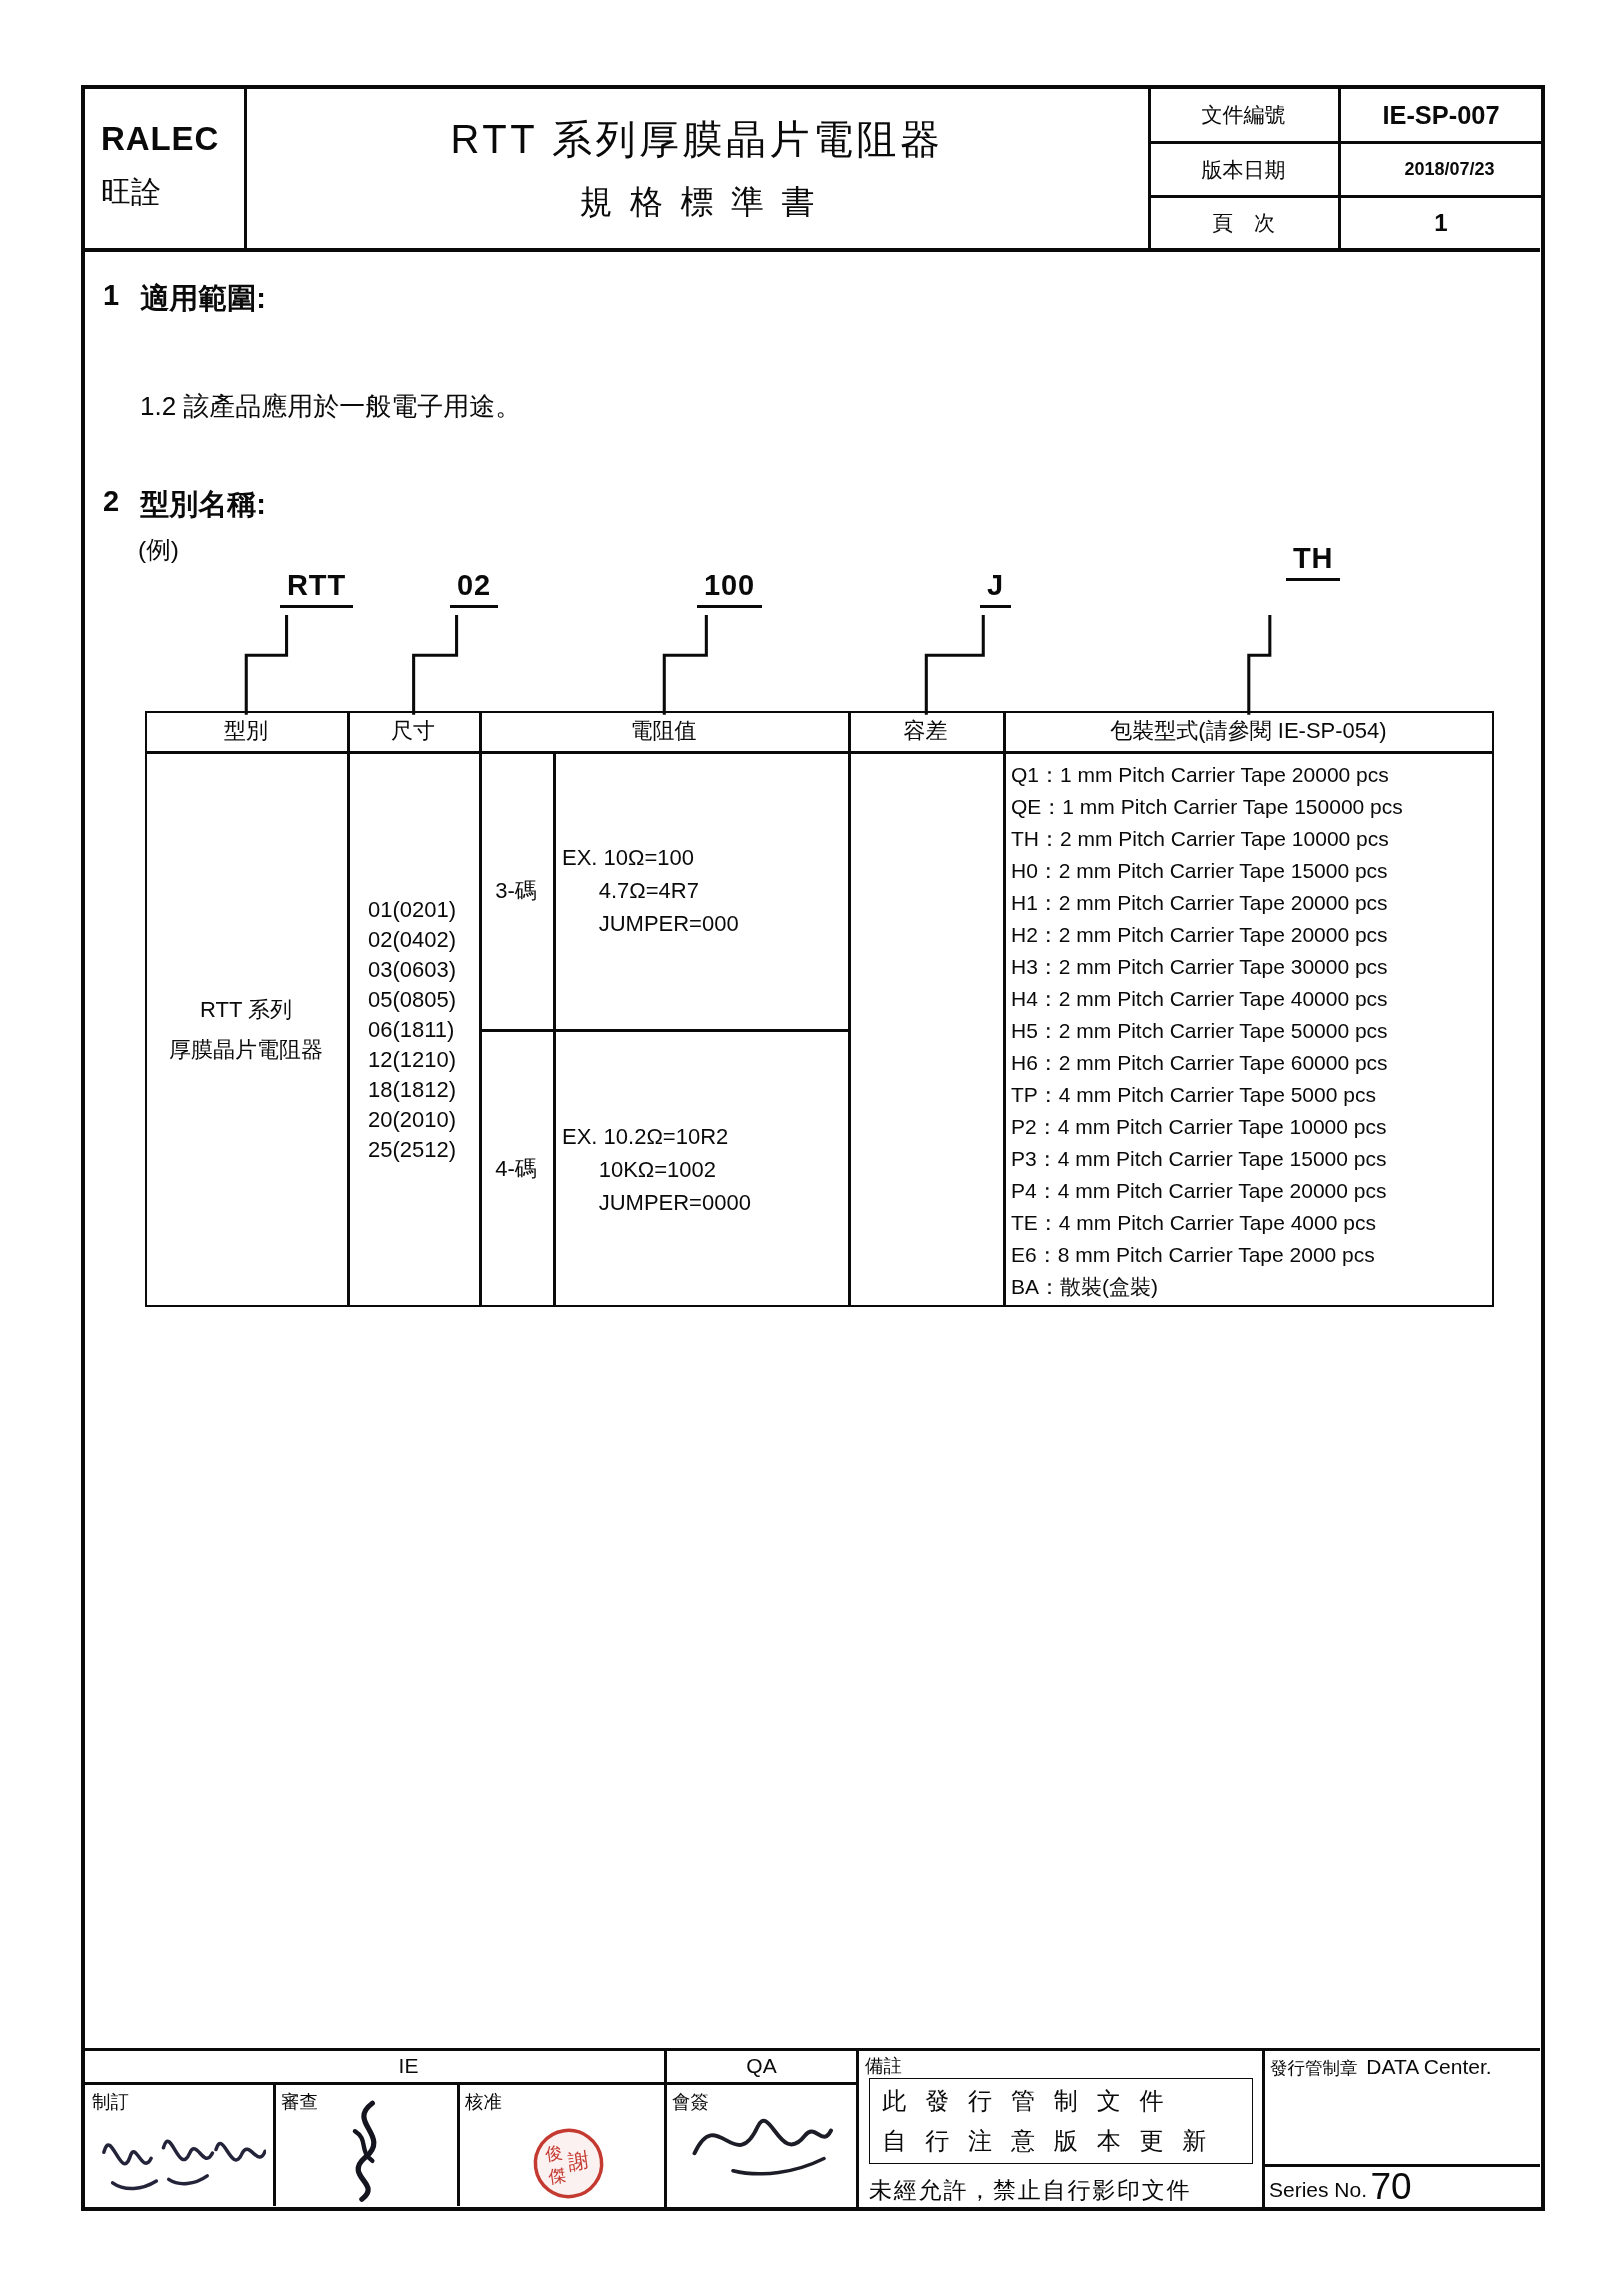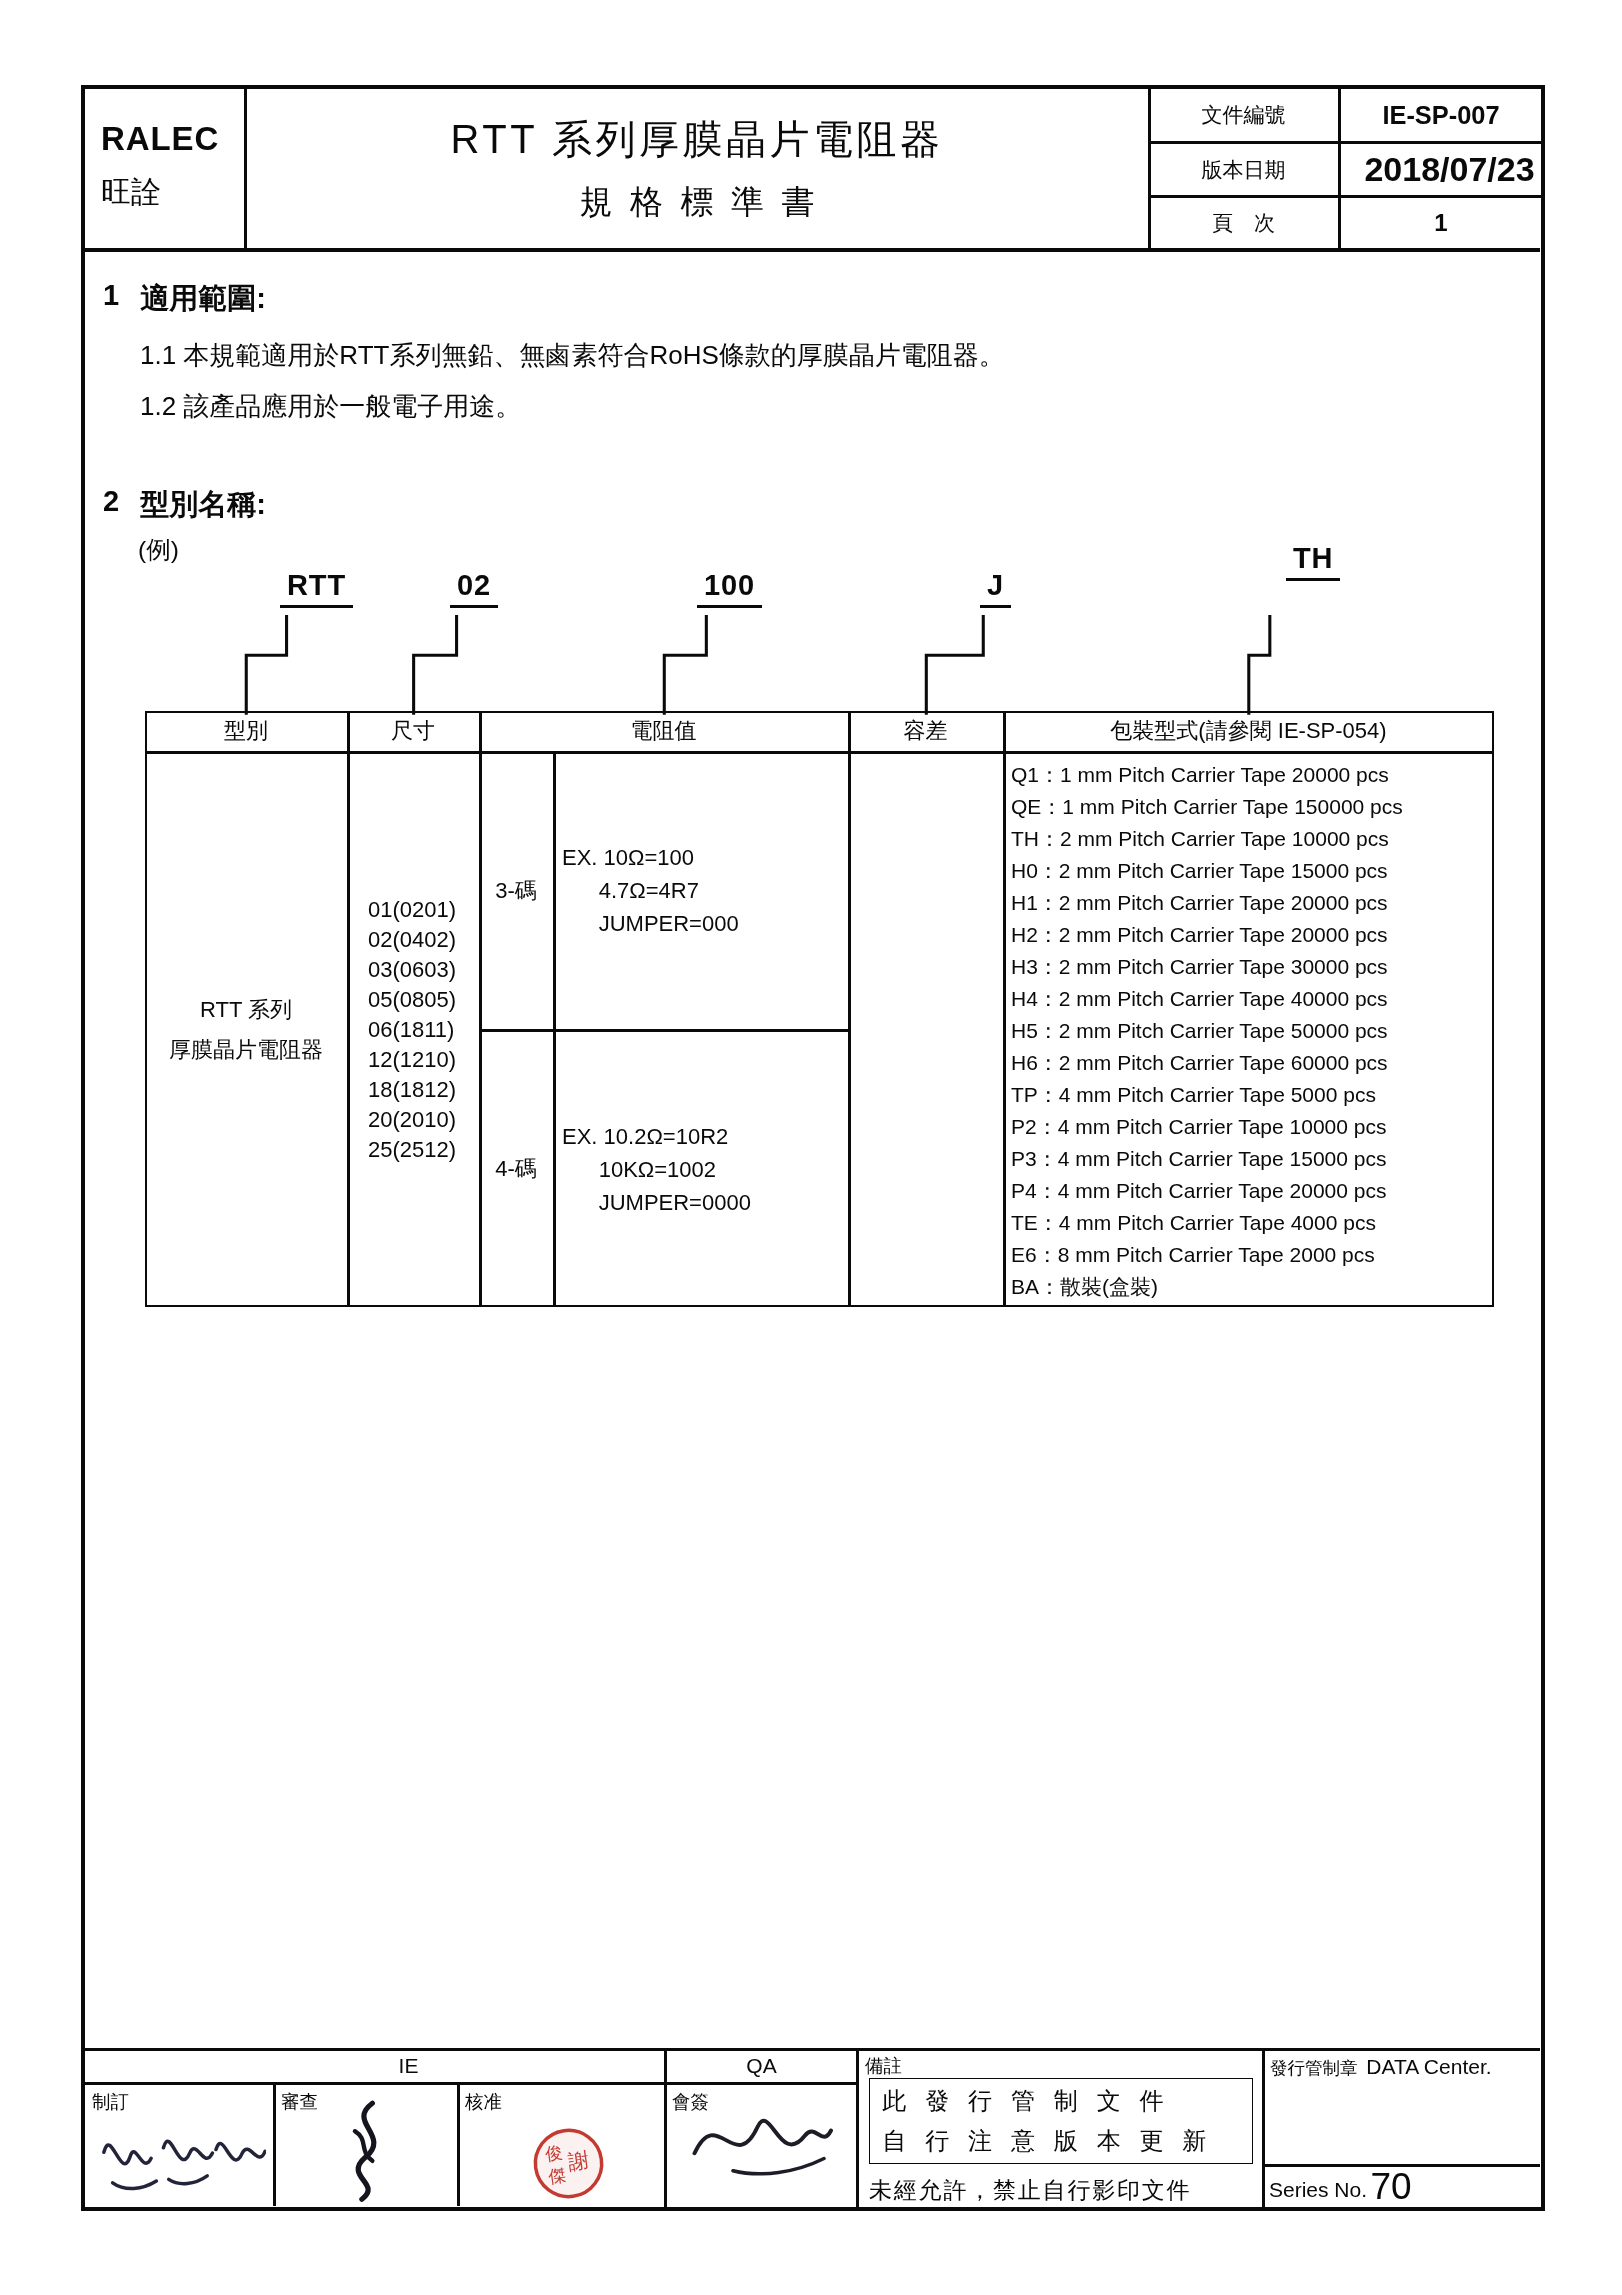--- a/index.html
+++ b/index.html
@@ -54,29 +54,28 @@
   </div>
 
   <div class="abs colc" style="left:246px;top:89px;width:902px;height:159px;align-items:center;gap:12.3px;">
     <div style="font-size:40px;letter-spacing:3.5px;">RTT 系列厚膜晶片電阻器</div>
     <div style="font-size:33px;letter-spacing:17.5px;padding-left:17.5px;">規格標準書</div>
   </div>
 
   <div class="abs cc" style="left:1150px;top:89px;width:187px;height:52px;font-size:21px;">文件編號</div>
   <div class="abs cc" style="left:1341px;top:89px;width:200px;height:52px;font-size:25.4px;font-weight:bold;">IE-SP-007</div>
   <div class="abs cc" style="left:1150px;top:144px;width:187px;height:51px;font-size:21px;">版本日期</div>
-  <div class="abs cc" style="left:1341px;top:144px;width:217px;height:51px;font-size:34px;font-weight:bold;">2018/07/23</div>
+  <div class="abs cc" style="left:1341px;top:144px;width:217px;height:51px;font-size:18px;font-weight:bold;">2018/07/23</div>
   <div class="abs cc" style="left:1150px;top:197px;width:187px;height:51px;font-size:21px;">頁　次</div>
   <div class="abs cc" style="left:1341px;top:197px;width:200px;height:51px;font-size:24px;font-weight:bold;">1</div>
 
   <div class="abs" style="left:103px;top:279px;display:flex;gap:21px;font-size:29px;font-weight:bold;">
     <span>1</span>
     <span>適用範圍:</span>
   </div>
-  <div class="abs" style="left:140px;top:338px;font-size:26px;">1.1 本規範適用於RTT系列無鉛、無鹵素符合RoHS條款的厚膜晶片電阻器。</div>
   <div class="abs" style="left:140px;top:389px;font-size:26px;">1.2 該產品應用於一般電子用途。</div>
 
   <div class="abs" style="left:103px;top:485px;display:flex;gap:21px;font-size:29px;font-weight:bold;">
     <span>2</span>
     <span>型別名稱:</span>
   </div>
   <div class="abs" style="left:138px;top:533px;font-size:24.5px;">(例)</div>
 
   <div class="code-chip" style="left:280px;top:569px;">RTT</div>
   <div class="code-chip" style="left:450px;top:569px;">02</div>

